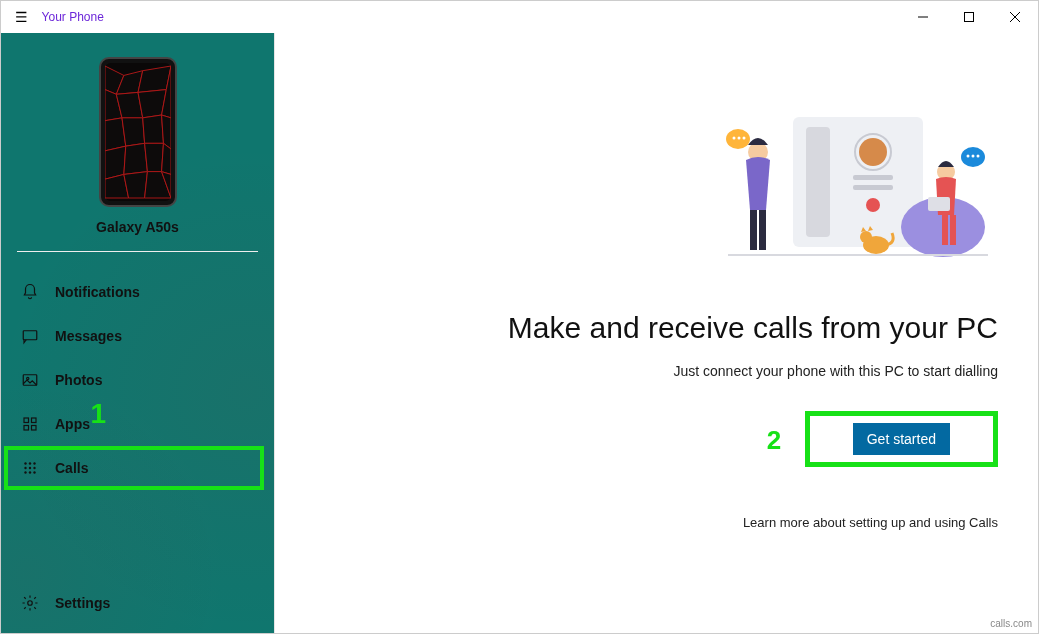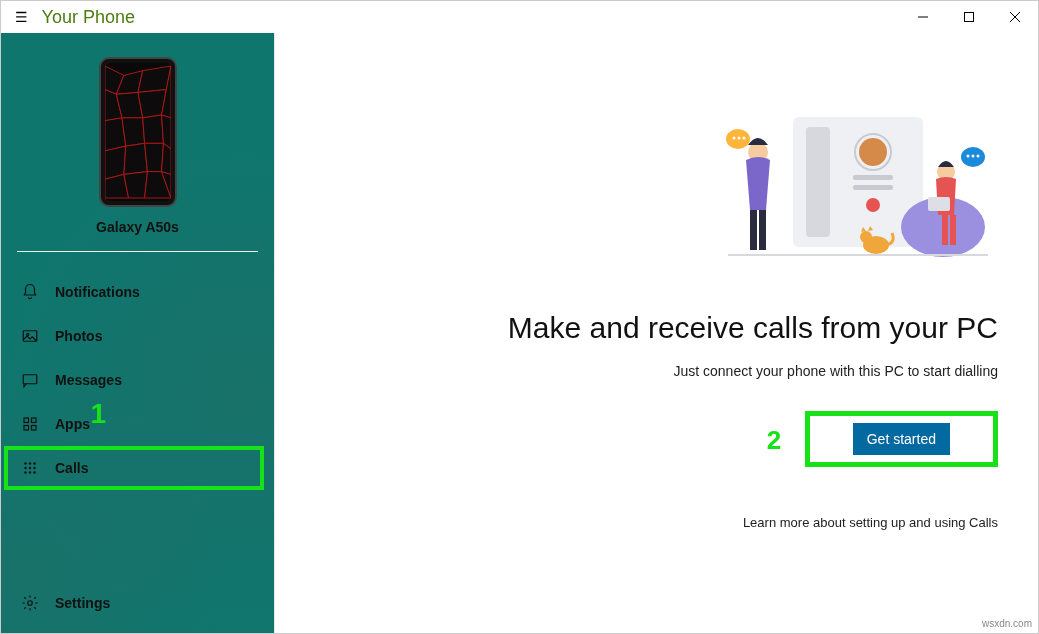--- a/index.html
+++ b/index.html
@@ -3,21 +3,21 @@
 <meta charset="utf-8">
 <style>
 * { margin: 0; padding: 0; box-sizing: border-box; font-family: "Segoe UI", Arial, sans-serif; }
 body { width: 1039px; height: 634px; background: #fff; overflow: hidden; }
 
 .window { display: flex; flex-direction: column; width: 100%; height: 100%; border: 1px solid #ccc; }
 
 .titlebar { display: flex; align-items: center; height: 32px; }
 .titlebar-left { display: flex; align-items: center; padding-left: 14px; gap: 14px; }
 .hamburger { font-size: 14px; cursor: pointer; }
-.title { font-size: 18px; color: #4d7c0f; }
+.title { font-size: 12px; color: #6d28d9; }
 .titlebar-right { margin-left: auto; display: flex; }
 .win-btn { width: 46px; height: 32px; display: flex; align-items: center; justify-content: center; font-size: 12px; cursor: pointer; }
 
 .body { flex: 1; display: flex; min-height: 0; }
 
 .sidebar { width: 274px; border-right: 1px solid #e5e5e5; display: flex; flex-direction: column; background: #0f766e; position: relative; }
 .sidebar-bg { position: absolute; inset: 0; background:
   radial-gradient(circle at 10% 90%, rgba(200,30,30,0.05) 0px, transparent 200px),
   radial-gradient(circle at 90% 60%, rgba(200,30,30,0.05) 0px, transparent 250px);
   pointer-events: none; }
@@ -130,36 +130,36 @@
                 <path d="M6 8a6 6 0 1 1 12 0v5l1.5 3h-15L6 13V8z"></path>
                 <path d="M10 19a2 2 0 0 0 4 0"></path>
               </svg>
           </span>
           <span>Notifications</span>
         </div>
 
         <div class="nav-item">
           <span class="nav-icon">
             <svg viewBox="0 0 24 24" fill="none" stroke="#111" stroke-width="1.6">
+                <rect x="3" y="5" width="18" height="12" rx="1"></rect>
+                <path d="M7 17l-3 4v-4"></path>
+              </svg>
+          </span>
+          <span>Messages</span>
+        </div>
+
+        <div class="nav-item">
+          <span class="nav-icon">
+            <svg viewBox="0 0 24 24" fill="none" stroke="#111" stroke-width="1.6">
                 <rect x="3" y="5" width="18" height="14" rx="1"></rect>
                 <circle cx="9" cy="10" r="1.5"></circle>
                 <path d="M3 17l5-5 4 4 3-3 6 6"></path>
               </svg>
           </span>
           <span>Photos</span>
-        </div>
-
-        <div class="nav-item">
-          <span class="nav-icon">
-            <svg viewBox="0 0 24 24" fill="none" stroke="#111" stroke-width="1.6">
-                <rect x="3" y="5" width="18" height="12" rx="1"></rect>
-                <path d="M7 17l-3 4v-4"></path>
-              </svg>
-          </span>
-          <span>Messages</span>
         </div>
 
         <div class="nav-item">
           <span class="nav-icon">
             <svg viewBox="0 0 24 24" fill="none" stroke="#111" stroke-width="1.6">
                 <rect x="4" y="4" width="6" height="6"></rect>
                 <rect x="14" y="4" width="6" height="6"></rect>
                 <rect x="4" y="14" width="6" height="6"></rect>
                 <rect x="14" y="14" width="6" height="6"></rect>
               </svg>
@@ -245,17 +245,17 @@
       <p class="subtext">Just connect your phone with this PC to start dialling</p>
 
       <div class="cta-wrap">
         <span class="anno-2">2</span>
         <button class="cta">Get started</button>
         <div class="cta-highlight"></div>
       </div>
 
       <p class="learn">Learn more about setting up and using Calls</p>
 
-      <span class="watermark">wsxdn.com</span>
+      <span class="watermark">calls.com</span>
     </div>
 
   </div>
 </div>
 
 </body></html>

